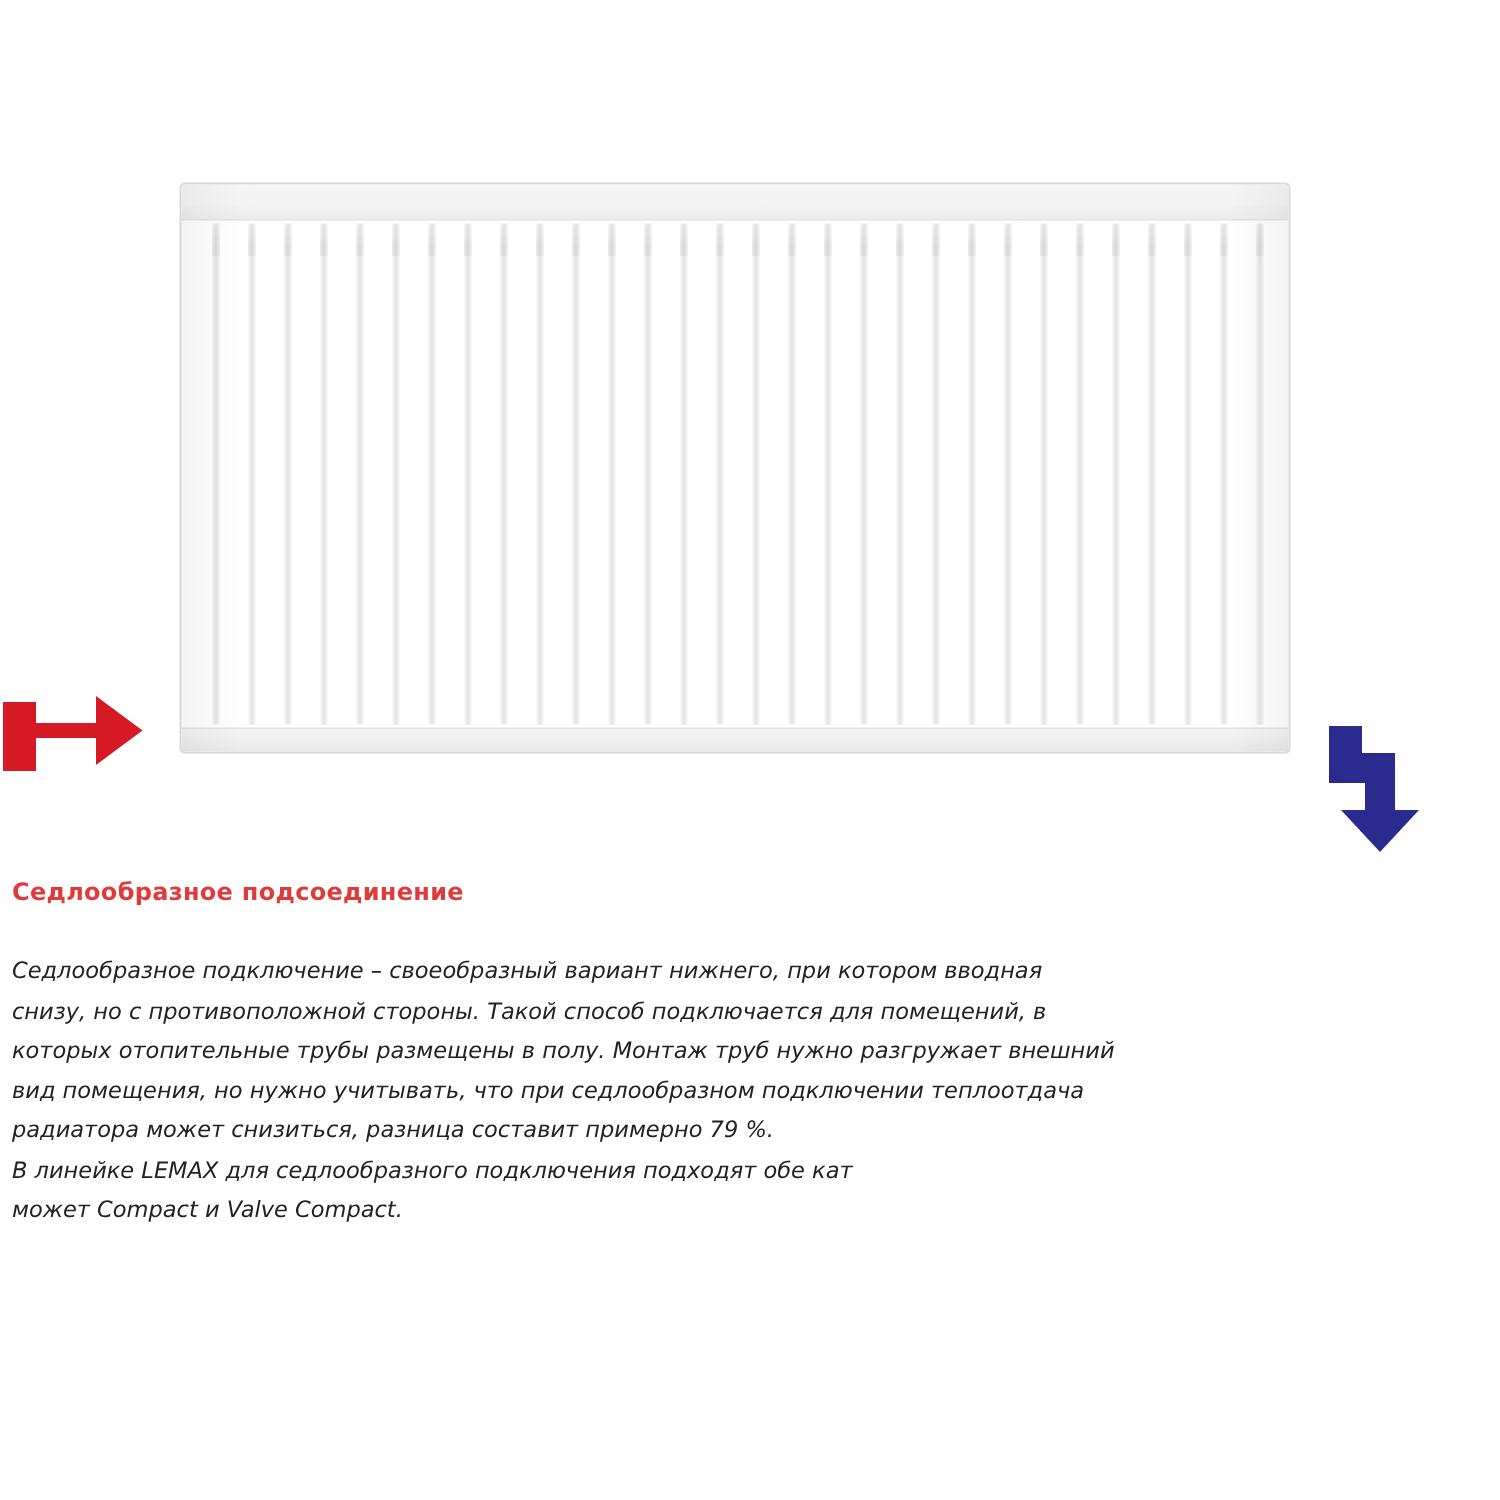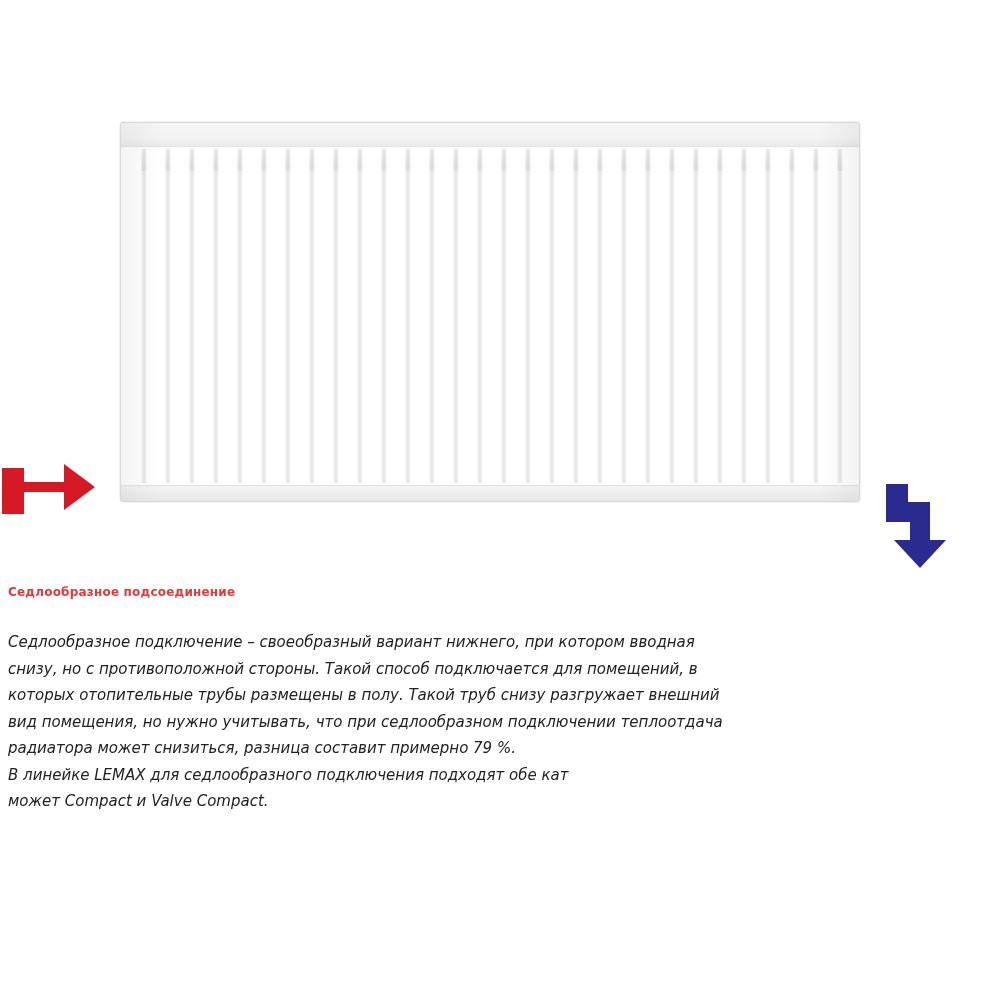--- a/index.html
+++ b/index.html
@@ -128,21 +128,21 @@
   }
 
   
   #text-block {
     position: absolute;
     left: 8px;
     top: 585px;
     width: 984px;
   }
   #section-heading {
-    font-size: 12px;
+    font-size: 16px;
     font-weight: bold;
     color: #e03a3a;
     letter-spacing: 0.2px;
     margin: 0 0 30px 0;
     font-family: "DejaVu Sans", sans-serif;
   }
   .body-line {
     font-size: 15px;
     color: #222222;
     line-height: 26.5px;
@@ -176,18 +176,18 @@
     </svg>
   </div>
 
 </div>
 
 <div id="text-block">
   <div id="section-heading">Седлообразное подсоединение</div>
 
   <div class="body-line">Седлообразное подключение – своеобразный вариант нижнего, при котором вводная</div>
   <div class="body-line">снизу, но с противоположной стороны. Такой способ подключается для помещений, в</div>
-  <div class="body-line">которых отопительные трубы размещены в полу. Такой труб снизу разгружает внешний</div>
+  <div class="body-line">которых отопительные трубы размещены в полу. Монтаж труб нужно разгружает внешний</div>
   <div class="body-line">вид помещения, но нужно учитывать, что при седлообразном подключении теплоотдача</div>
   <div class="body-line">радиатора может снизиться, разница составит примерно 79 %.</div>
   <div class="body-line">В линейке LEMAX для седлообразного подключения подходят обе кат</div>
   <div class="body-line">может Compact и Valve Compact.</div>
 </div>
 
 </body></html>

